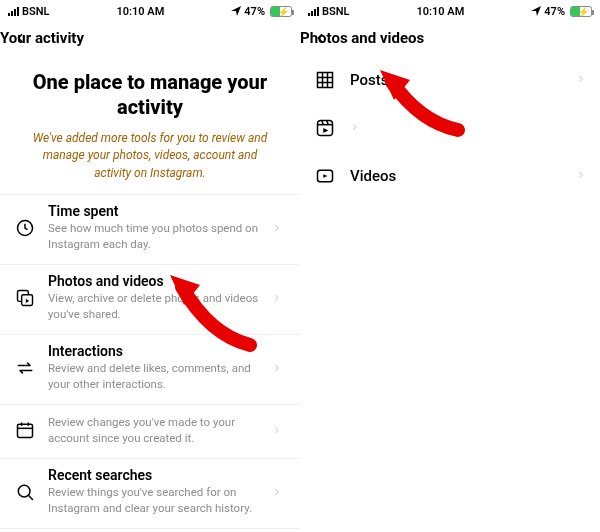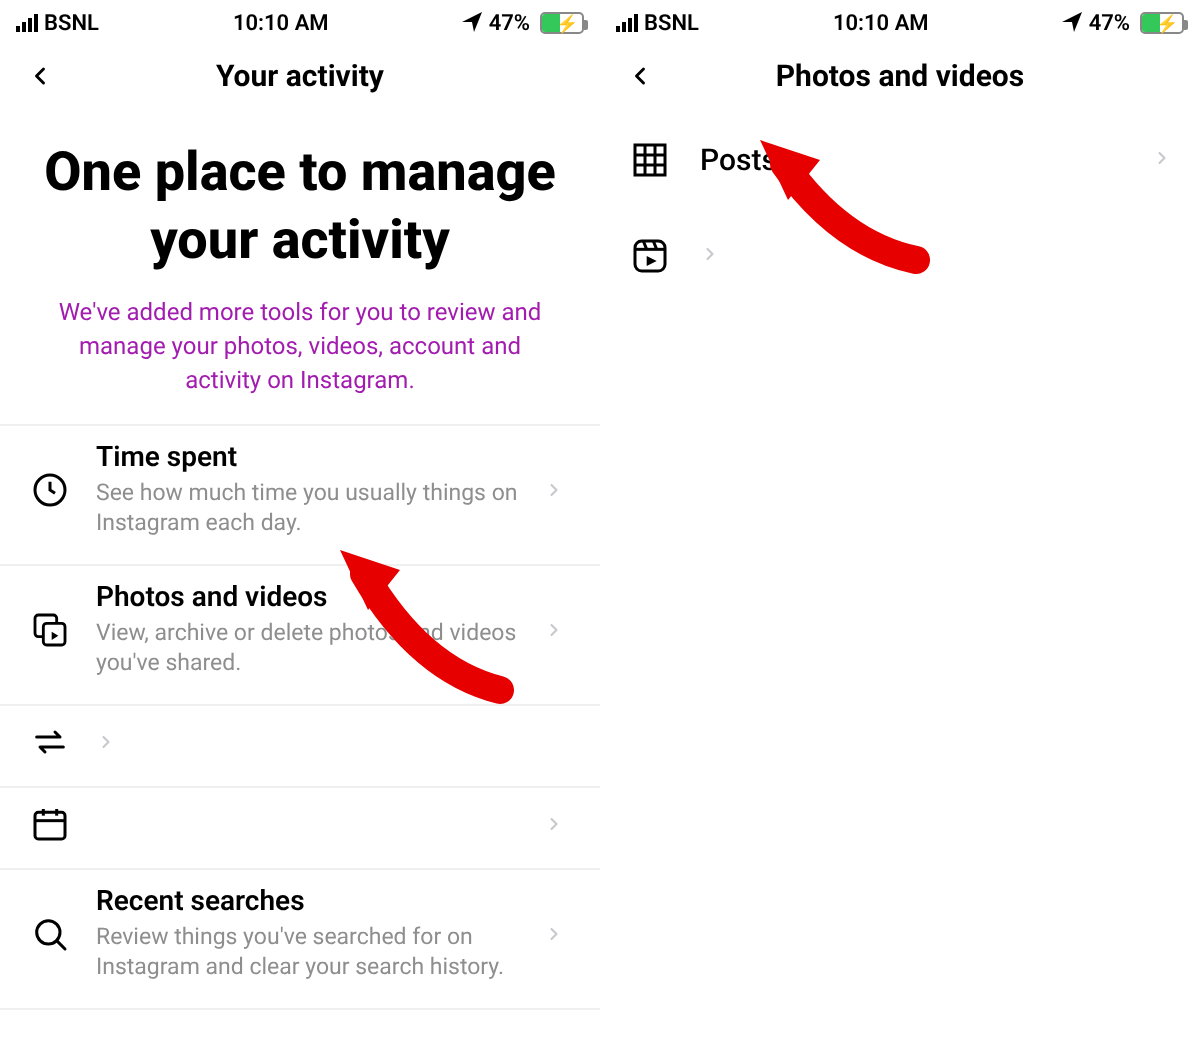--- a/index.html
+++ b/index.html
@@ -51,33 +51,33 @@
   }
   .battery::after {
     content:""; position:absolute; right:-3px; top:3px; width:2px; height:5px;
     background:#888; border-radius:0 1px 1px 0;
   }
   .battery-fill { height:100%; width:47%; background:#34c759; border-radius:1.5px 0 0 1.5px; }
   .bolt { position:absolute; left:7px; top:0px; font-size:9px; color:#000; }
 
   
   .nav-header {
-    display:flex; align-items:center; justify-content:center;
+    display:flex; align-items:center; justify-content:flex-start;
     position:relative; height:36px;
   }
   .nav-back {
     position:absolute; left:6px; top:50%; transform:translateY(-50%);
     width:28px; height:28px; display:flex; align-items:center; justify-content:center;
   }
   .nav-title { font-size:15px; font-weight:700; }
 
   
   .hero { padding: 14px 18px 8px 18px; text-align:center; }
-  .hero h1 { font-size:27px; font-weight:800; line-height:1.25; }
-  .hero p { margin-top:10px; font-size:12px; color:#a21caf; line-height:1.45; padding:0 6px; }
+  .hero h1 { font-size:20px; font-weight:800; line-height:1.25; }
+  .hero p { margin-top:10px; font-size:12px; color:#a16207; line-height:1.45; padding:0 6px;font-style:italic; }
 
   
   .list { margin-top:4px; }
   .row {
     display:flex; align-items:center; gap:12px;
     padding:8px 14px 12px 14px;
     border-top:1px solid #efefef;
     position:relative;
   }
   .row:last-child { border-bottom:1px solid #efefef; }
@@ -157,21 +157,21 @@
 
       <div class="row">
         <div class="icon">
           <svg width="20" height="20" viewBox="0 0 24 24" fill="none" stroke="#000" stroke-width="1.8">
               <circle cx="12" cy="12" r="9"></circle>
               <polyline points="12 7 12 12 15 14"></polyline>
             </svg>
         </div>
         <div class="text">
           <div class="title">Time spent</div>
-          <div class="subtitle">See how much time you usually things on Instagram each day.</div>
+          <div class="subtitle">See how much time you photos spend on Instagram each day.</div>
         </div>
         <div class="chev">
           <svg width="10" height="14" viewBox="0 0 24 24" fill="none" stroke="#c7c7cc" stroke-width="2.5" stroke-linecap="round" stroke-linejoin="round">
               <polyline points="9 18 15 12 9 6"></polyline>
             </svg>
         </div>
       </div>
 
       <div class="row">
         <div class="icon">
@@ -191,20 +191,24 @@
             </svg>
         </div>
       </div>
 
       <div class="row">
         <div class="icon">
           <svg width="20" height="20" viewBox="0 0 24 24" fill="none" stroke="#000" stroke-width="1.8" stroke-linecap="round" stroke-linejoin="round">
               <path d="M4 9h14l-3-3"></path>
               <path d="M20 15H6l3 3"></path>
             </svg>
+        </div>
+        <div class="text">
+          <div class="title">Interactions</div>
+          <div class="subtitle">Review and delete likes, comments, and your other interactions.</div>
         </div>
         <div class="chev">
           <svg width="10" height="14" viewBox="0 0 24 24" fill="none" stroke="#c7c7cc" stroke-width="2.5" stroke-linecap="round" stroke-linejoin="round">
               <polyline points="9 18 15 12 9 6"></polyline>
             </svg>
         </div>
       </div>
 
       <div class="row">
         <div class="icon">
@@ -212,20 +216,21 @@
               <rect x="3" y="5" width="18" height="16" rx="2"></rect>
               <line x1="3" y1="10" x2="21" y2="10"></line>
               <line x1="8" y1="3" x2="8" y2="7"></line>
               <line x1="16" y1="3" x2="16" y2="7"></line>
               <line x1="7" y1="14" x2="7" y2="14" stroke-width="3"></line>
               <line x1="12" y1="14" x2="12" y2="14" stroke-width="3"></line>
               <line x1="17" y1="14" x2="17" y2="14" stroke-width="3"></line>
             </svg>
         </div>
         <div class="text">
+          <div class="subtitle">Review changes you've made to your account since you created it.</div>
         </div>
         <div class="chev">
           <svg width="10" height="14" viewBox="0 0 24 24" fill="none" stroke="#c7c7cc" stroke-width="2.5" stroke-linecap="round" stroke-linejoin="round">
               <polyline points="9 18 15 12 9 6"></polyline>
             </svg>
         </div>
       </div>
 
       <div class="row">
         <div class="icon">
@@ -326,20 +331,34 @@
               <polygon points="10 12 16 15 10 18" fill="#000" stroke="none"></polygon>
             </svg>
         </div>
         <div class="chev">
           <svg width="10" height="14" viewBox="0 0 24 24" fill="none" stroke="#c7c7cc" stroke-width="2.5" stroke-linecap="round" stroke-linejoin="round">
               <polyline points="9 18 15 12 9 6"></polyline>
             </svg>
         </div>
       </div>
 
+      <div class="simple-row">
+        <div class="icon">
+          <svg width="20" height="20" viewBox="0 0 24 24" fill="none" stroke="#000" stroke-width="1.8">
+              <rect x="3" y="5" width="18" height="14" rx="3"></rect>
+              <polygon points="10 10 15 12 10 14" fill="#000" stroke="none"></polygon>
+            </svg>
+        </div>
+        <div class="title">Videos</div>
+        <div class="chev">
+          <svg width="10" height="14" viewBox="0 0 24 24" fill="none" stroke="#c7c7cc" stroke-width="2.5" stroke-linecap="round" stroke-linejoin="round">
+              <polyline points="9 18 15 12 9 6"></polyline>
+            </svg>
+        </div>
+      </div>
     </div>
 
     <div class="arrow" style="left:80px; top:72px;">
       <svg width="90" height="70" viewBox="0 0 90 70">
         <path d="M78 58 Q 40 50 12 10" stroke="#e60000" stroke-width="14" fill="none" stroke-linecap="round"></path>
         <polygon points="0,-2 30,8 14,28" fill="#e60000"></polygon>
       </svg>
     </div>
 
   </div>

